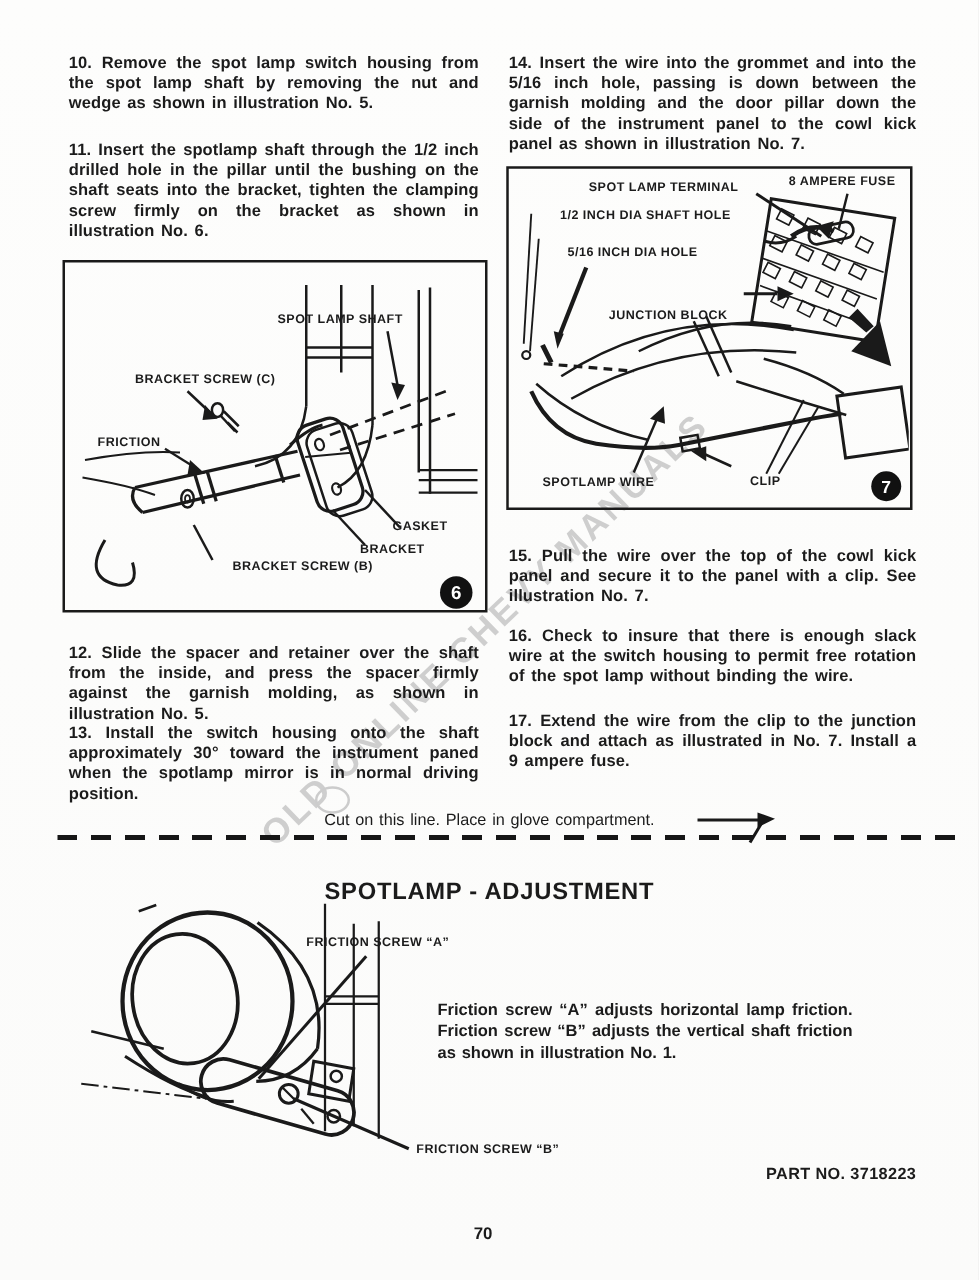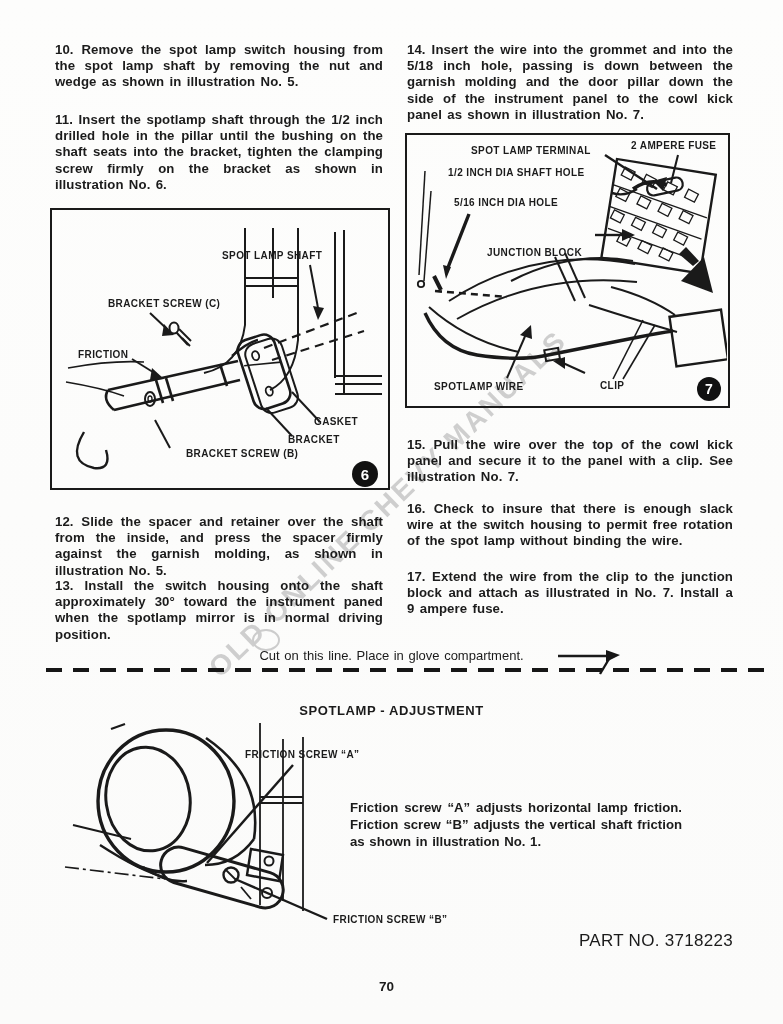--- a/index.html
+++ b/index.html
@@ -46,31 +46,31 @@
   .dashed-rule {
     position:absolute; left:46px; top:668px; width:719px; height:4px; z-index:2;
     background:repeating-linear-gradient(90deg,#161616 0 16px,transparent 16px 27px);
   }
   .scan-mark {
     position:absolute; left:252px; top:629px; width:28px; height:22px;
     border:2px solid #cccccc; border-radius:50%; z-index:1;
   }
   .section-heading {
     position:absolute; left:0; right:0; top:703px; text-align:center;
-    font-size:13px; font-weight:700; letter-spacing:0.6px; z-index:2;
+    font-size:19px; font-weight:700; letter-spacing:0.6px; z-index:2;
   }
   .adj-fig { position:absolute; left:55px; top:715px; width:410px; height:235px; z-index:2; }
   .adj-body {
     position:absolute; left:350px; top:799px; width:332px;
     font-size:13.2px; font-weight:700; line-height:17px;
     text-align:justify; word-spacing:1px; z-index:2;
   }
   .part-no {
     position:absolute; left:495px; top:931px; width:238px; text-align:right;
-    font-size:17px; font-weight:400; letter-spacing:0.3px; z-index:2;
+    font-size:13px; font-weight:700; letter-spacing:0.3px; z-index:2;
   }
   .page-num {
     position:absolute; left:0; right:10px; top:979px; text-align:center;
     font-size:13.5px; font-weight:700; z-index:2;
   }
 </style>
 </head>
 <body>
 
 <div class="page">
@@ -156,21 +156,21 @@
     </svg>
     <div class="fig-label" style="left:170px; top:40px;">SPOT LAMP SHAFT</div>
     <div class="fig-label" style="left:56px;  top:88px;">BRACKET SCREW (C)</div>
     <div class="fig-label" style="left:26px;  top:139px;">FRICTION</div>
     <div class="fig-label" style="left:262px; top:206px;">GASKET</div>
     <div class="fig-label" style="left:236px; top:224px;">BRACKET</div>
     <div class="fig-label" style="left:110px; top:238px;padding-left:24px;">BRACKET SCREW (B)</div>
     <div class="fig-num" style="left:300px; top:251px;">6</div>
   </div>
 
-  <div class="instr col-r" style="top:42px">14. Insert the wire into the grommet and into the 5/18 inch hole, passing is down between the garnish molding and the door pillar down the side of the instrument panel to the cowl kick panel as shown in illustration No. 7.</div>
+  <div class="instr col-r" style="top:42px">14. Insert the wire into the grommet and into the 5/16 inch hole, passing is down between the garnish molding and the door pillar down the side of the instrument panel to the cowl kick panel as shown in illustration No. 7.</div>
   <div class="instr col-r" style="top:437px">15. Pull the wire over the top of the cowl kick panel and secure it to the panel with a clip. See illustration No. 7.</div>
   <div class="instr col-r" style="top:501px">16. Check to insure that there is enough slack wire at the switch housing to permit free rotation of the spot lamp without binding the wire.</div>
   <div class="instr col-r" style="top:569px">17. Extend the wire from the clip to the junction block and attach as illustrated in No. 7. Install a 9 ampere fuse.</div>
 
   <div class="figure" style="left:405px; top:133px; width:325px; height:275px;">
     <svg class="fig-svg" width="320" height="270" viewBox="0 0 320 270">
       <defs>
         <pattern id="dots" width="7" height="7" patternUnits="userSpaceOnUse">
           <circle cx="2.5" cy="2.5" r="1.7" fill="#1a1a1a"></circle>
         </pattern>
@@ -248,21 +248,21 @@
 
       <g class="stroke" stroke-width="1.6">
         <path d="M206,244 L236,185"></path>
           <path d="M216,244 L248,190"></path>
       </g>
 
       <path class="stroke" stroke-width="2" d="M100,243 L119,199"></path>
       <polygon points="113,200 124,190 125,204" fill="#1a1a1a"></polygon>
     </svg>
     <div class="fig-label" style="left:64px;  top:10px;text-align:center;">SPOT LAMP TERMINAL</div>
-    <div class="fig-label" style="left:224px; top:5px;">2 AMPERE FUSE</div>
+    <div class="fig-label" style="left:224px; top:5px;">8 AMPERE FUSE</div>
     <div class="fig-label" style="left:26px;  top:32px;margin-left:15px;">1/2 INCH DIA SHAFT HOLE</div>
     <div class="fig-label" style="left:47px;  top:62px;">5/16 INCH DIA HOLE</div>
     <div class="fig-label" style="left:80px;  top:92px;margin-top:20px;">JUNCTION BLOCK</div>
     <div class="fig-label" style="left:27px;  top:246px;">SPOTLAMP WIRE</div>
     <div class="fig-label" style="left:193px; top:245px;">CLIP</div>
     <div class="fig-num" style="left:290px; top:242px; width:24px; height:24px; font-size:14px;">7</div>
   </div>
 
   <div class="cut-note">Cut on this line. Place in glove compartment.</div>
   <svg class="cut-arrow" width="66" height="30" viewBox="0 0 66 30">

